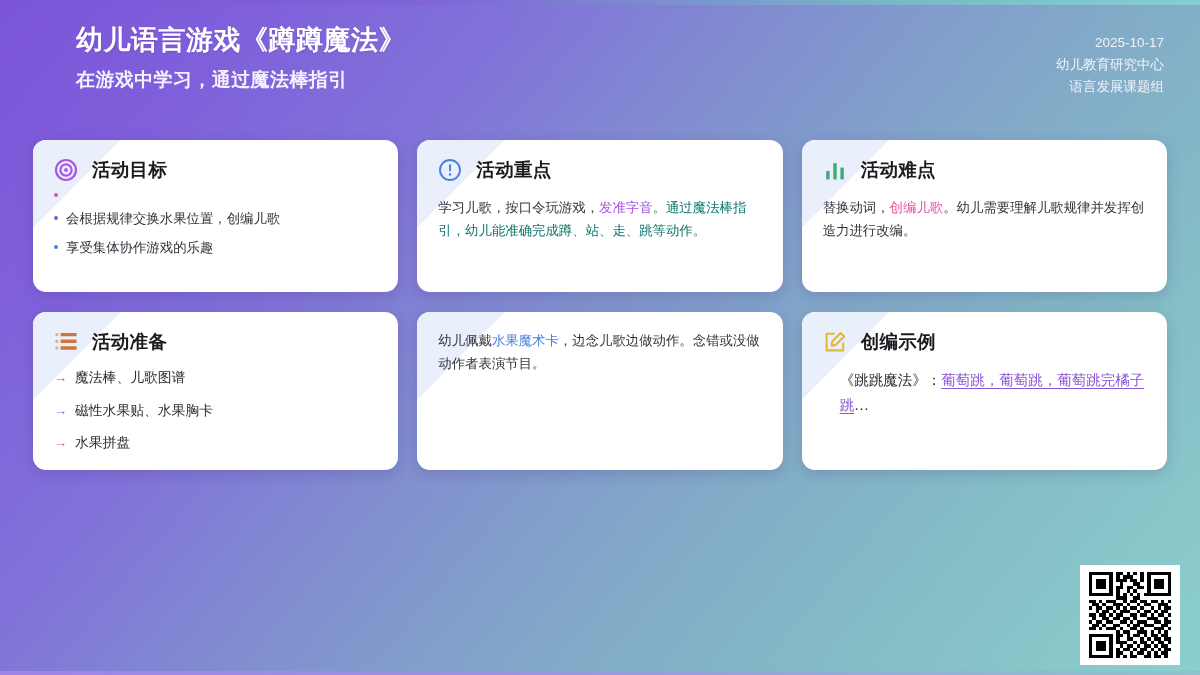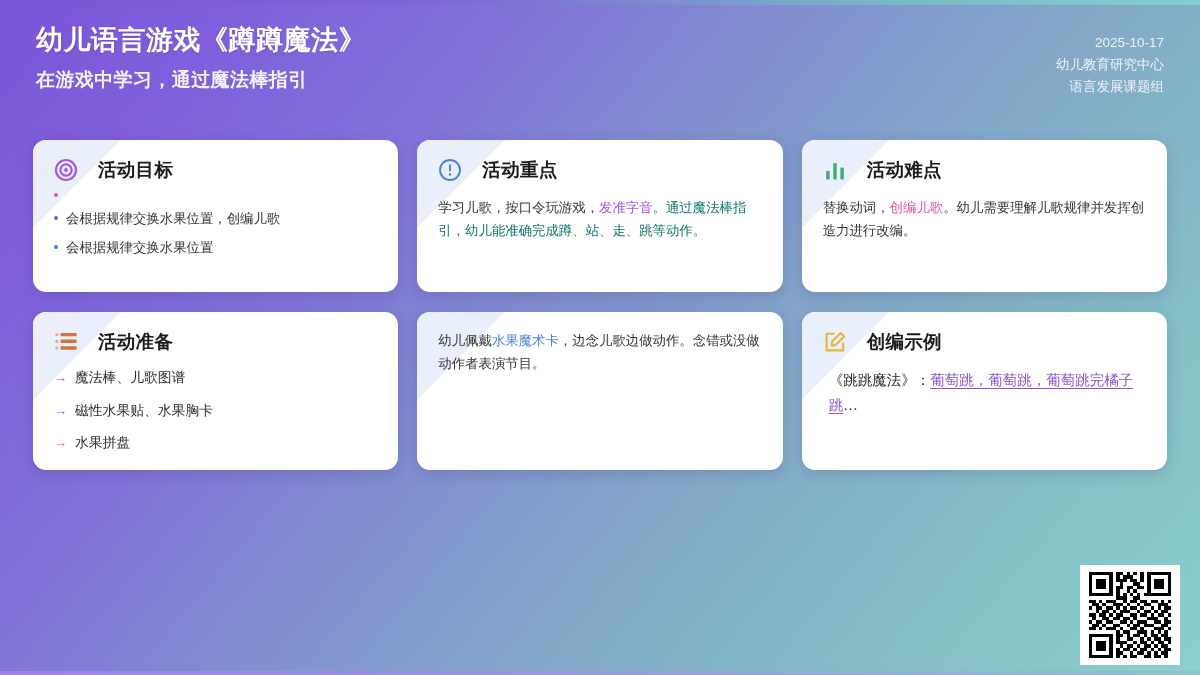--- a/index.html
+++ b/index.html
@@ -40,21 +40,21 @@
   
   .header {
     position: absolute;
     top: 22px;
     left: 36px;
     right: 36px;
     display: flex;
     justify-content: space-between;
     align-items: flex-start;
   }
-  .header-left { color: #ffffff; }
+  .header-left { color: #ffffff; margin-left: 40px; }
   .doc-title {
     font-size: 27px;
     font-weight: bold;
     letter-spacing: 0.5px;
     line-height: 1.35;
     text-shadow: 0 1px 2px rgba(60,30,110,0.18);
   }
   .doc-subtitle {
     font-size: 19px;
     font-weight: bold;
@@ -99,21 +99,21 @@
     width: 124px; height: 124px;
     background: #eaf0fb;
     transform: rotate(45deg);
     pointer-events: none;
   }
   .card-inner { position: relative; z-index: 1; }
 
   .card-head {
     display: flex;
     align-items: center;
-    gap: 20px;
+    gap: 14px;
     margin-bottom: 14px;
   }
   .card-icon {
     width: 24px; height: 24px;
     display: flex;
     align-items: center;
     justify-content: center;
     flex: none;
   }
   .card-title {
@@ -164,20 +164,21 @@
   }
   .hl { font-weight: normal; }
 
   
   .example {
     font-family: "Liberation Serif", "DejaVu Serif", serif;
     font-size: 14.5px;
     color: #2b2b33;
     line-height: 1.7;
     padding-left: 6px;
+    margin-left: 11px;
   }
   .example .quote-link {
     color: #8a55d6;
     text-decoration: underline;
     text-underline-offset: 3px;
   }
   .example .ellipsis { color: #2b2b33; }
 
   
   .qr-wrap {
@@ -229,21 +230,21 @@
         <ul class="bullets">
           <li>
             <span class="dot" style="background: rgb(224, 85, 158);"></span>
           </li>
           <li>
             <span class="dot" style="background: rgb(138, 85, 214);"></span>
             <span>会根据规律交换水果位置，创编儿歌</span>
           </li>
           <li>
             <span class="dot" style="background: rgb(74, 127, 224);"></span>
-            <span>会根据规律交换水果位置</span>
+            <span>享受集体协作游戏的乐趣</span>
           </li>
         </ul>
       </div>
     </div>
     <div class="card">
       <div class="card-inner">
         <div class="card-head">
           <span class="card-icon">
             <svg viewBox="0 0 24 24" width="24" height="24">
               <circle cx="12" cy="12" r="10" fill="none" stroke="#4a7fe0" stroke-width="1.9"></circle>

